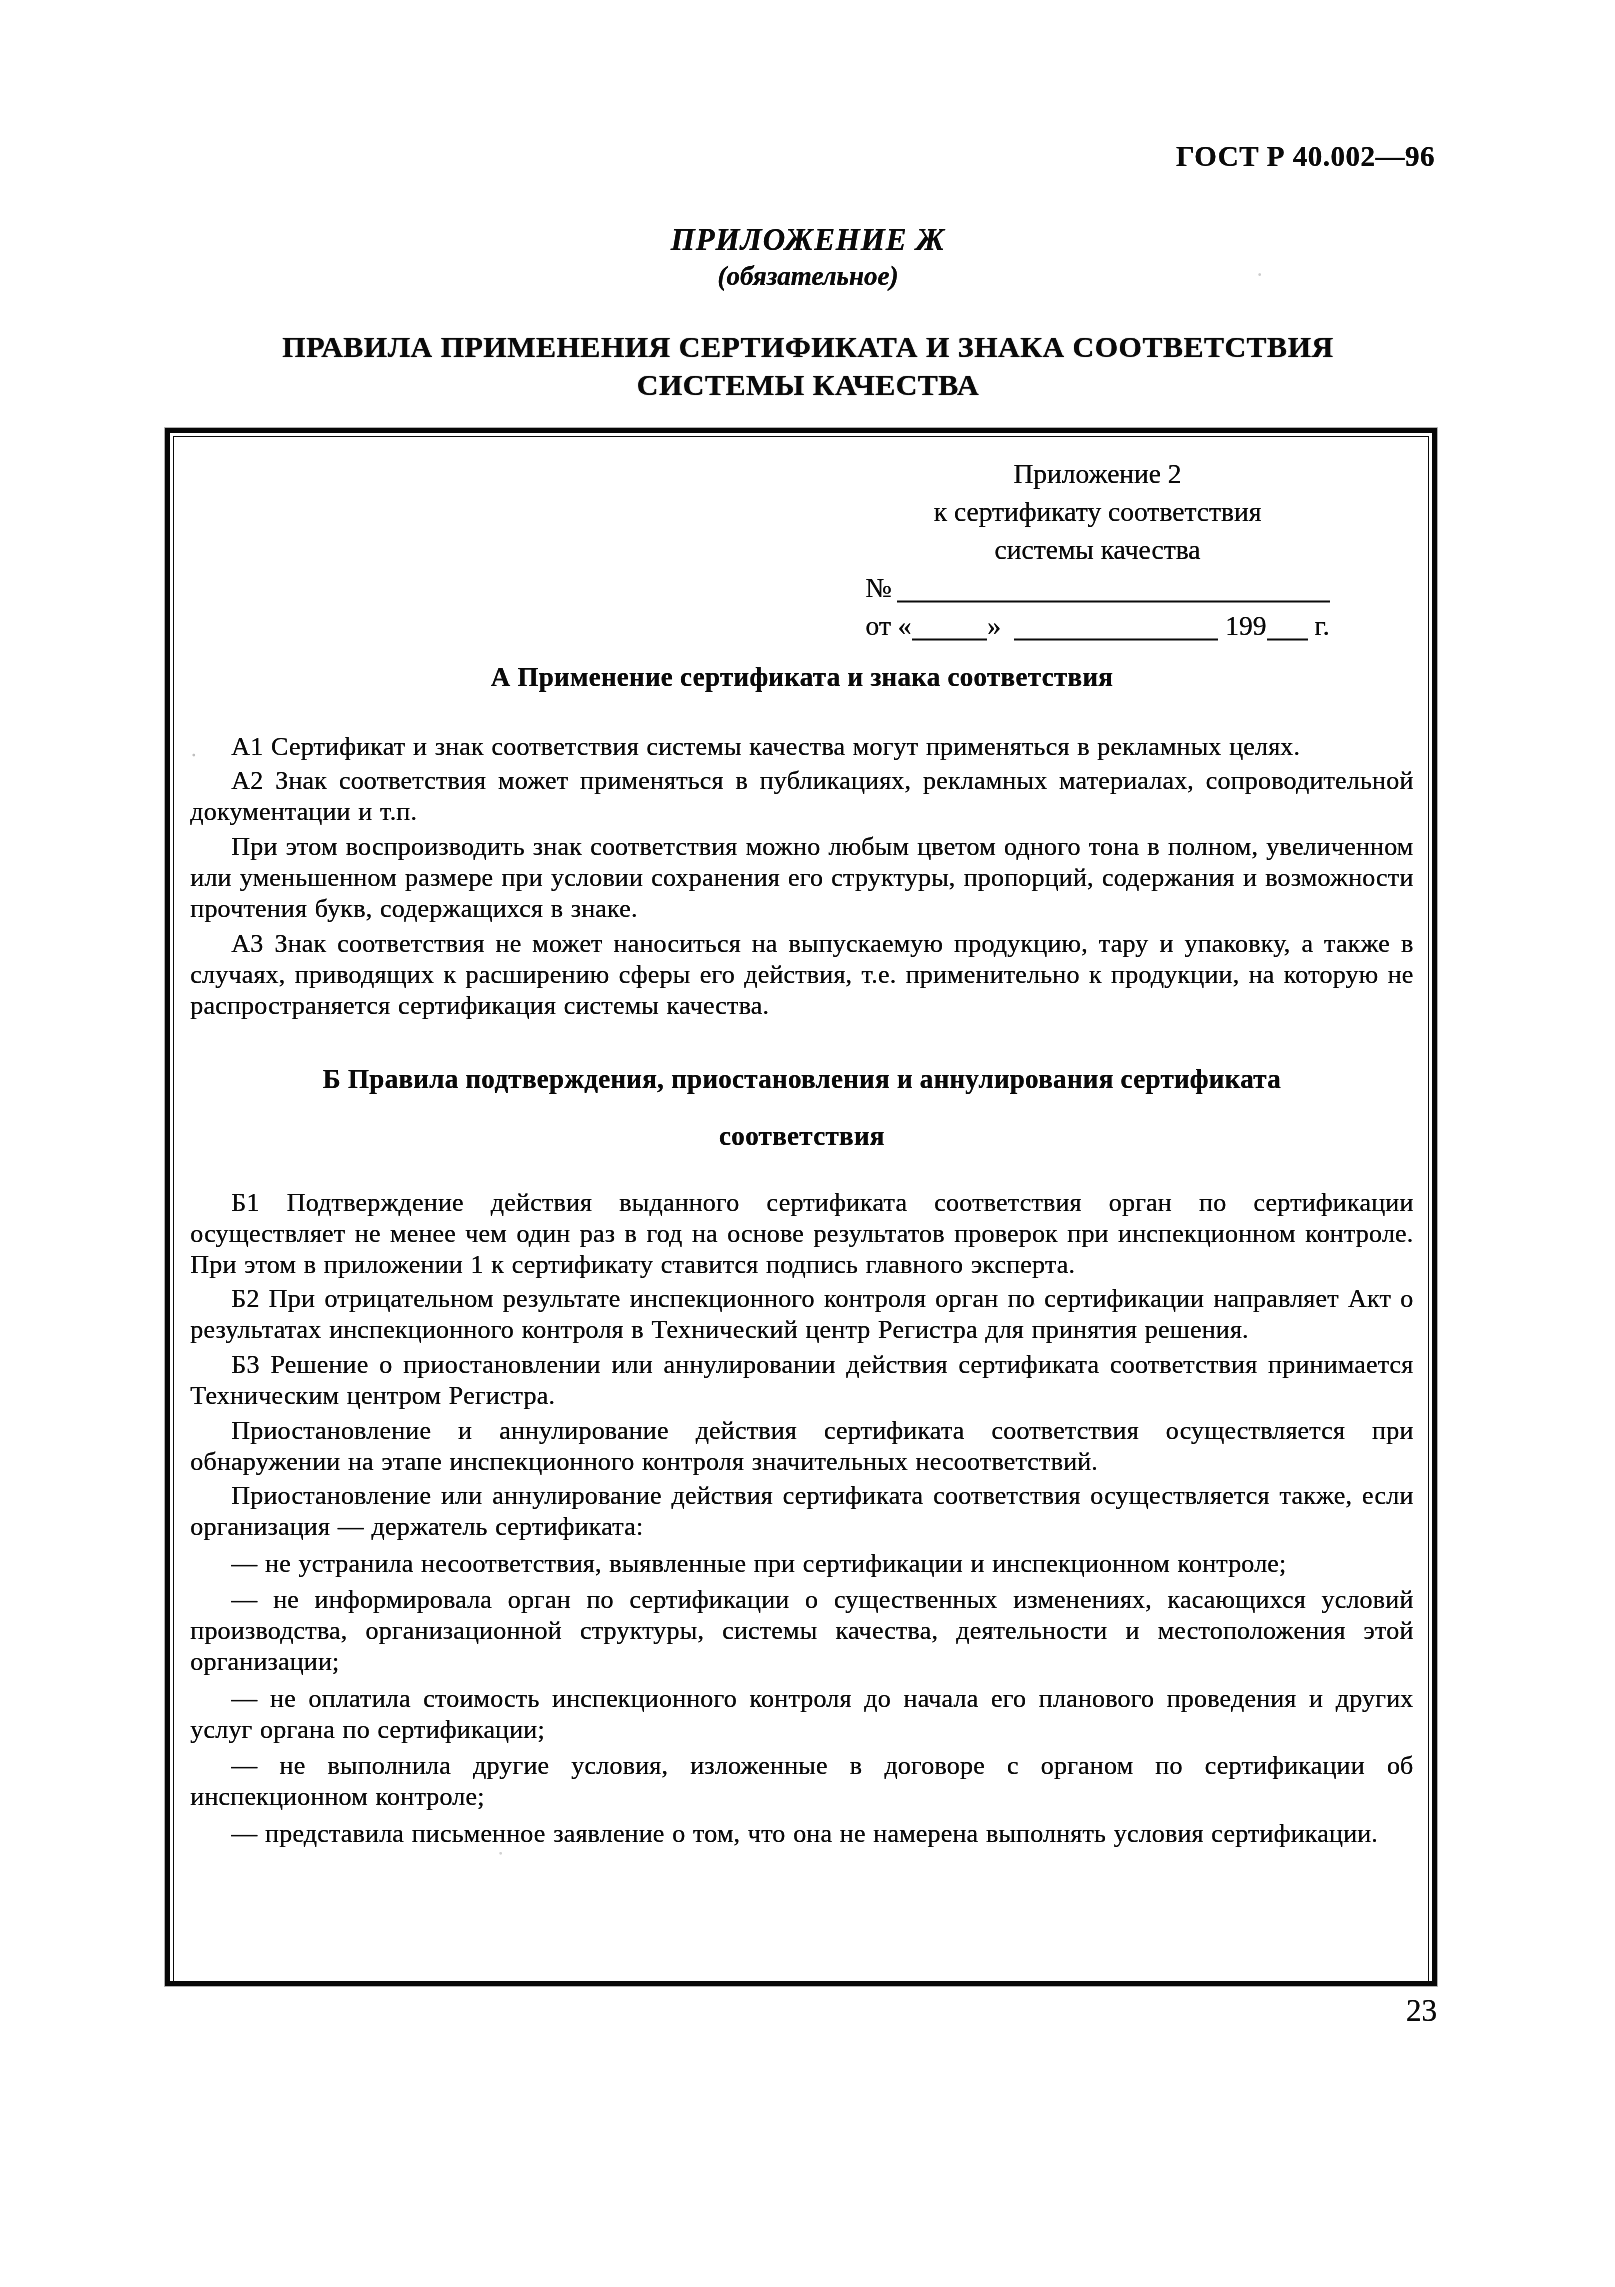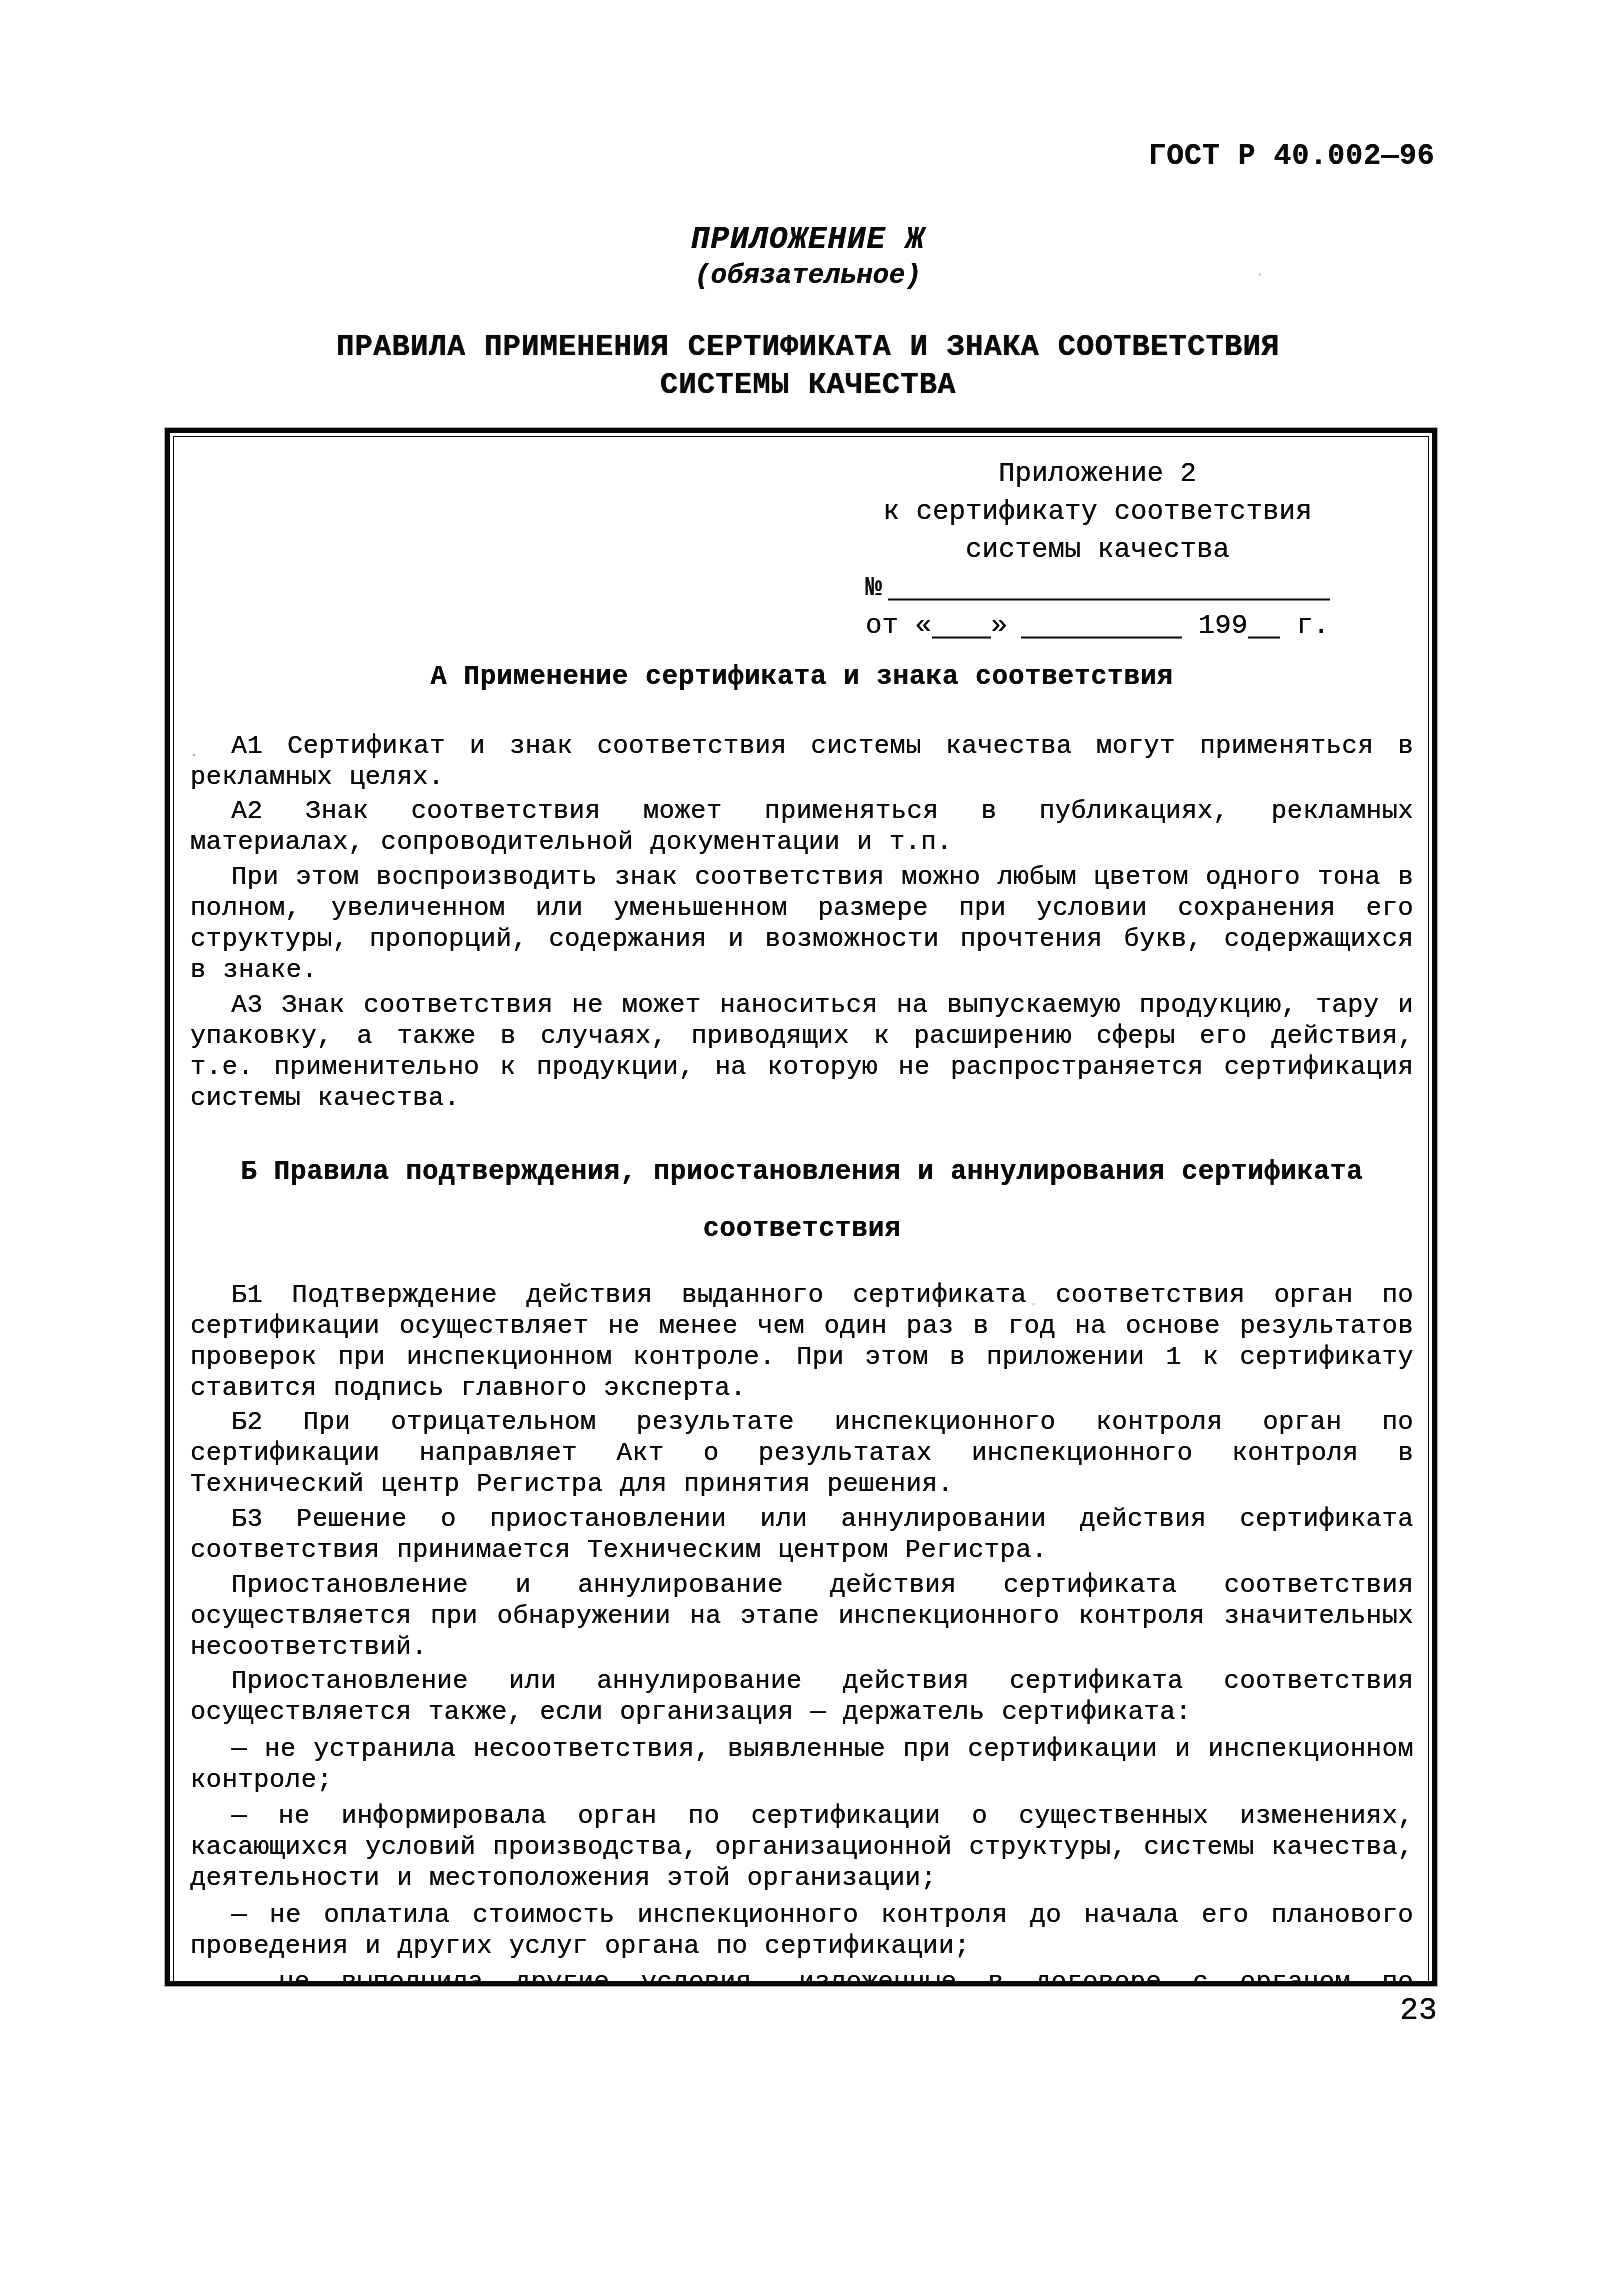--- a/index.html
+++ b/index.html
@@ -2,21 +2,21 @@
 <html lang="ru" style="font-size:14.7px"><head>
 <meta charset="utf-8">
 <style>
   html,body{margin:0;padding:0;background:#6b6b6b;}
   .page{
     position:relative;
     width:1615px;height:2288px;
     margin:0 auto;
     background:#ffffff;
     color:#0a0a0a;
-    font-family:Liberation Mono, monospace;
+    font-family:Liberation Serif, serif;
     overflow:hidden;
   }
   
   .page::before{
     content:"";position:absolute;inset:0;pointer-events:none;
     background:
       radial-gradient(circle 0.9px at 12% 33%, rgba(0,0,0,.25) 0 0.9px, transparent 1.8px),
       radial-gradient(circle 0.9px at 78% 12%, rgba(0,0,0,.2) 0 0.9px, transparent 1.8px),
       radial-gradient(circle 0.9px at 64% 57%, rgba(0,0,0,.18) 0 0.9px, transparent 1.8px),
       radial-gradient(circle 0.9px at 31% 81%, rgba(0,0,0,.18) 0 0.9px, transparent 1.8px);

